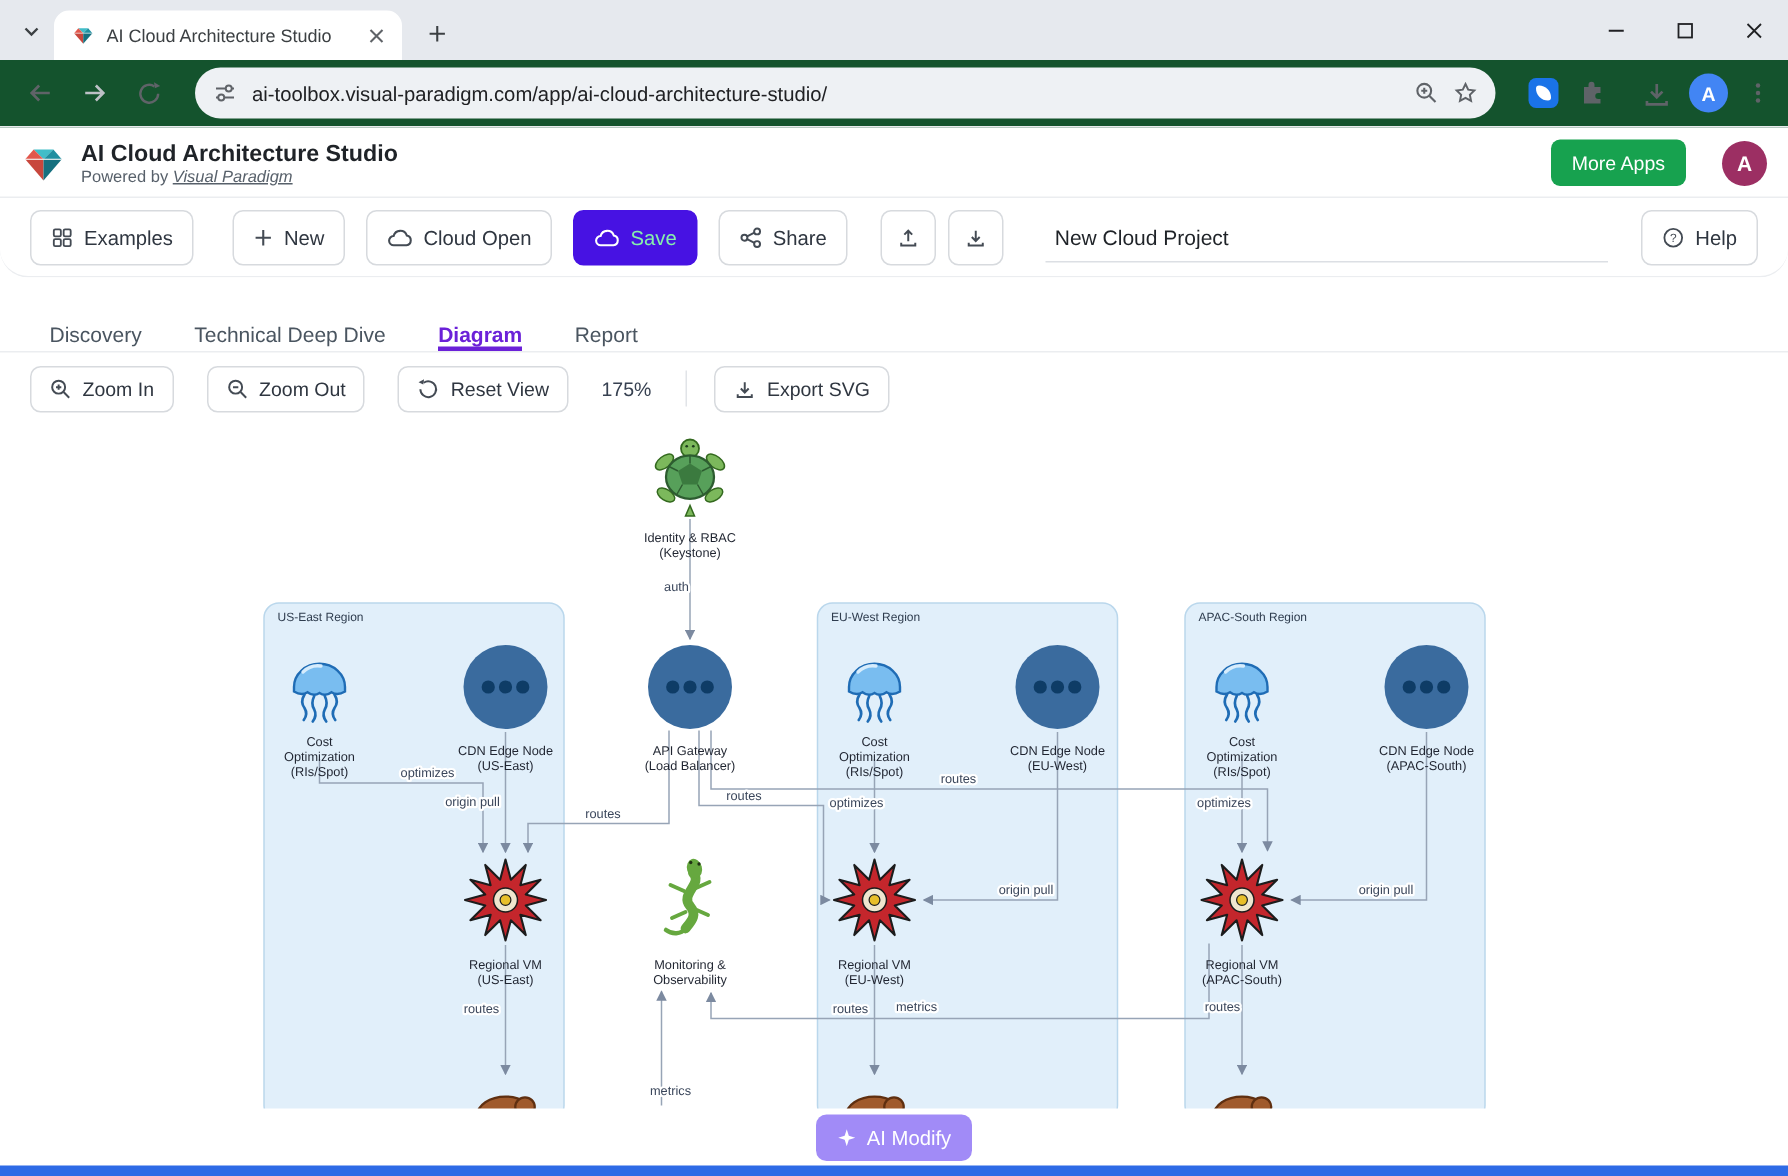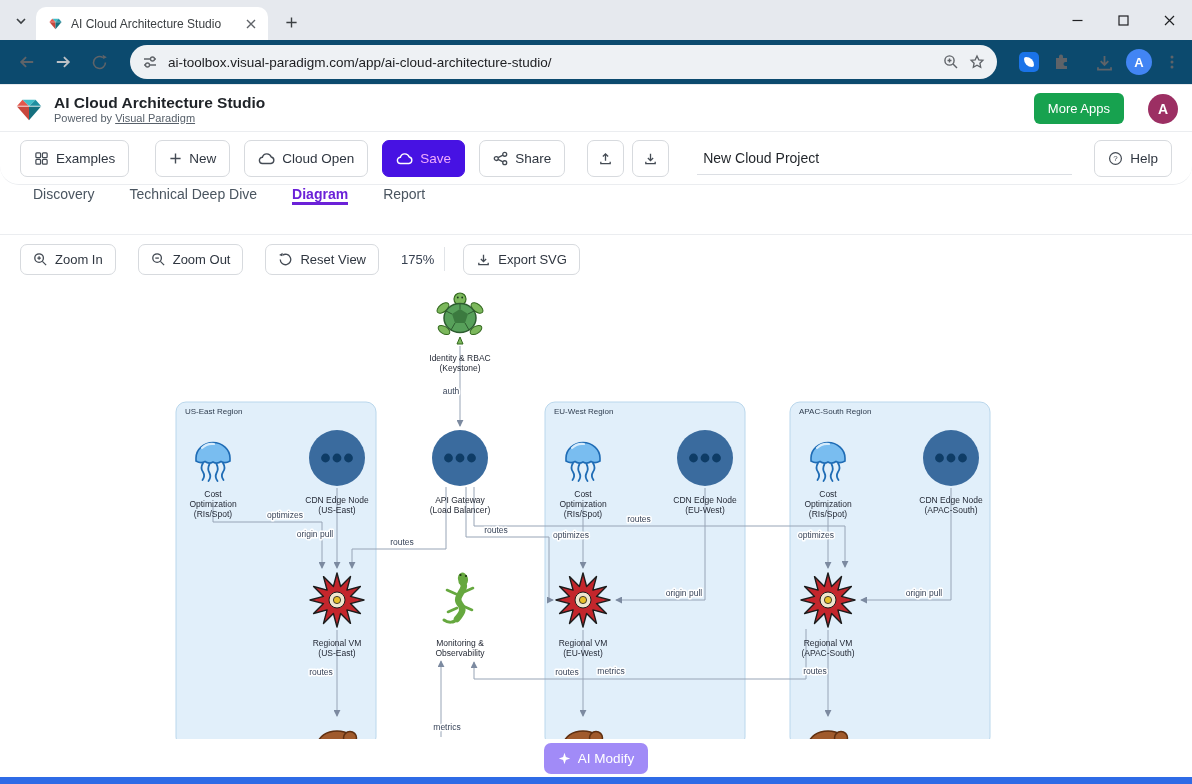--- a/index.html
+++ b/index.html
@@ -11,58 +11,58 @@
   .tabstrip { position:absolute; top:0; left:0; right:0; height:40px; background:#e6e9ee; }
   .tab-chevron { position:absolute; left:10px; top:10px; width:22px; height:22px; display:flex; align-items:center; justify-content:center; border-radius:50%; cursor:pointer; }
   .btab { position:absolute; left:36px; top:7px; width:232px; height:33px; background:#fff; border-radius:10px 10px 0 0; display:flex; align-items:center; padding:0 8px 0 12px; gap:8px; cursor:pointer; }
   .btab-title { flex:1; font-size:12px; color:#3c4043; white-space:nowrap; overflow:hidden; text-overflow:ellipsis; }
   .tab-close { width:18px; height:18px; display:flex; align-items:center; justify-content:center; border-radius:50%; cursor:pointer; }
   .newtab-btn { position:absolute; left:278px; top:9px; width:26px; height:26px; display:flex; align-items:center; justify-content:center; border-radius:50%; cursor:pointer; }
   .win-controls { position:absolute; right:0; top:0; height:40px; display:flex; }
   .win-btn { width:46px; height:40px; display:flex; align-items:center; justify-content:center; cursor:pointer; }
 
   
-  .navrow { position:absolute; top:40px; left:0; right:0; height:45px; background:#0c4a6e; border-bottom:1px solid #e8eaed; display:flex; align-items:center; padding:0 12px; }
+  .navrow { position:absolute; top:40px; left:0; right:0; height:45px; background:#14532d; border-bottom:1px solid #e8eaed; display:flex; align-items:center; padding:0 12px; }
   .nav-btn { width:30px; height:30px; display:flex; align-items:center; justify-content:center; border-radius:50%; cursor:pointer; flex:0 0 auto; margin-right:6px; }
   .omnibox { flex:1; height:34px; margin:0 10px; background:#eef1f4; border-radius:17px; display:flex; align-items:center; padding:0 12px; gap:10px; cursor:text; min-width:0; }
   .url-text { flex:1; font-size:13.5px; color:#202124; white-space:nowrap; overflow:hidden; }
   .omni-icon { flex:0 0 auto; display:flex; align-items:center; cursor:pointer; }
   .trail-icon { flex:0 0 auto; display:flex; align-items:center; justify-content:center; cursor:pointer; margin-left:12px; }
   .ext-blue { width:20px; height:20px; background:#1a73e8; border-radius:5px; position:relative; }
   .ext-blue::after { content:""; position:absolute; left:5px; top:5px; width:10px; height:10px; background:#fff; border-radius:2px 8px 2px 8px; }
   .b-avatar { width:26px; height:26px; border-radius:50%; background:#4285f4; color:#fff; font-size:13px; font-weight:bold; display:flex; align-items:center; justify-content:center; }
 
   
   .appheader { position:absolute; top:86px; left:0; right:0; height:46px; background:#fff; border-bottom:1px solid #ebedf0; display:flex; align-items:center; padding:0 14px; }
   .app-title-wrap { margin-left:10px; }
   .app-title { font-size:15.5px; font-weight:bold; color:#1f2328; line-height:18px; }
   .powered { font-size:11px; color:#57606a; }
-  .powered a { color:#57606a; text-decoration:underline; cursor:pointer; }
+  .powered a { color:#57606a; text-decoration:underline; cursor:pointer;font-style:italic; }
   .header-right { margin-left:auto; display:flex; align-items:flex-end; gap:24px; }
   .more-apps { background:#17a24f; color:#fff; font-size:13px; border:none; border-radius:6px; padding:8px 14px; cursor:pointer; }
   .app-avatar { width:30px; height:30px; border-radius:50%; background:#9c2f63; color:#fff; font-weight:bold; font-size:14px; display:flex; align-items:center; justify-content:center; cursor:pointer; }
 
   
   .toolbar { position:absolute; top:133px; left:0; right:0; height:52px; background:#fff; border-bottom:1px solid #ebedf0; display:flex; align-items:center; padding:0 20px;border-radius:19px; }
   .btn { display:inline-flex; align-items:center; gap:7px; height:37px; padding:0 13px; background:#fff; border:1px solid #d7dade; border-radius:7px; font-size:13.5px; color:#2f3640; cursor:pointer; white-space:nowrap; }
   .btn + .btn { margin-left:14px;text-align:right; }
-  .btn.primary { background:#4712e3; border-color:#4712e3; color:#f0abfc; }
+  .btn.primary { background:#4712e3; border-color:#4712e3; color:#86efac; }
   .btn.iconbtn { padding:0 10px; }
   .proj-wrap { flex:1; margin:0 22px 0 28px; }
   .proj-input { width:100%; border:none; border-bottom:1px solid #dcdfe4; font-size:14px; color:#1f2328; padding:8px 6px; outline:none; font-family:"Liberation Sans",sans-serif; background:transparent; }
 
   
-  .tabsrow { position:absolute; top:186px; left:0; right:0; height:49px; background:#fff; border-bottom:1px solid #ebedf0; display:flex; align-items:flex-start; padding-left:33px; gap:35px; }
+  .tabsrow { position:absolute; top:186px; left:0; right:0; height:49px; background:#fff; border-bottom:1px solid #ebedf0; display:flex; align-items:flex-end; padding-left:33px; gap:35px; }
   .stab { display:flex; align-items:center; font-size:14px; color:#4a5560; border-bottom:3px solid transparent; cursor:pointer; }
   .stab.active { color:#6b21d8; border-bottom-color:#6b21d8; font-weight:bold; }
 
   
   .dtoolbar { position:absolute; top:236px; left:0; right:0; height:46px; background:#fff; display:flex; align-items:center; padding:0 20px; }
   .dbtn { display:inline-flex; align-items:center; gap:7px; height:31px; padding:4px 12px; background:#fff; border:1px solid #d7dade; border-radius:7px; font-size:13px; color:#2f3640; cursor:pointer; margin-right:22px; white-space:nowrap; }
-  .zoomlvl { font-size:13px; color:#374151; margin-right:10px; }
+  .zoomlvl { font-size:13px; color:#374151; margin-right:23px; }
   .vdivider { width:1px; height:24px; background:#e1e4e8; margin-right:18px; }
 
   
   .canvas { position:absolute; top:282px; left:0; width:1192px; height:502px; overflow:hidden; background:#fff; }
   .dsvg { display:block; }
   .region { fill:#e1effa; stroke:#bad7ec; stroke-width:1; }
   .rlabel { font-size:8px; fill:#2e3c4e; font-family:"Liberation Sans",sans-serif; }
   .nlabel { font-size:8.5px; fill:#1f2430; text-anchor:middle; font-family:"Liberation Sans",sans-serif; }
   .elabel { font-size:8.5px; fill:#39455a; text-anchor:middle; font-family:"Liberation Sans",sans-serif; paint-order:stroke; stroke:#ffffff; stroke-width:3px; stroke-linejoin:round; }
   .edge { fill:none; stroke:#97a4b6; stroke-width:1; marker-end:url(#arr); }

